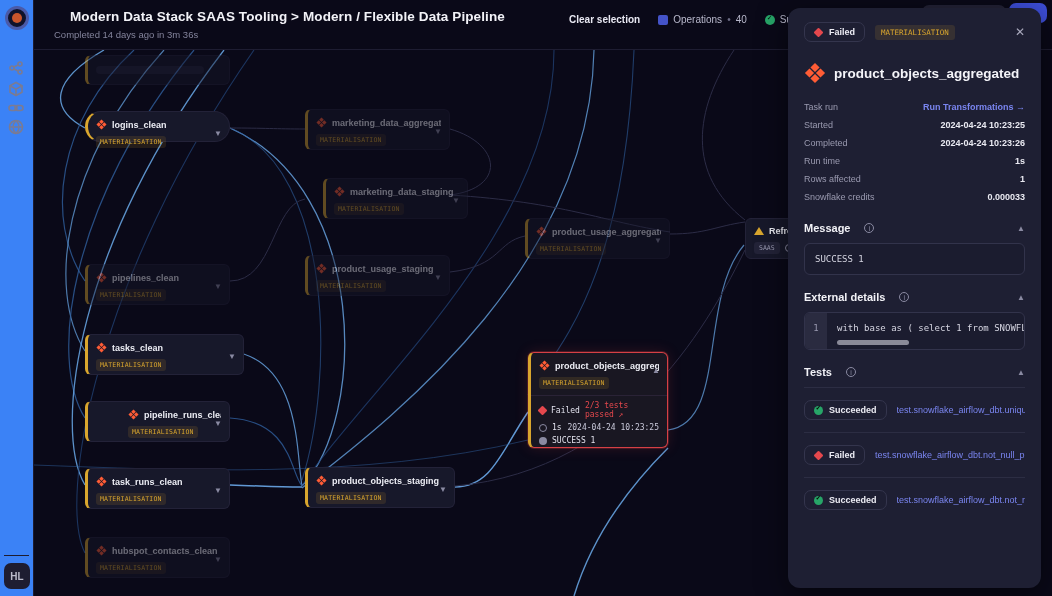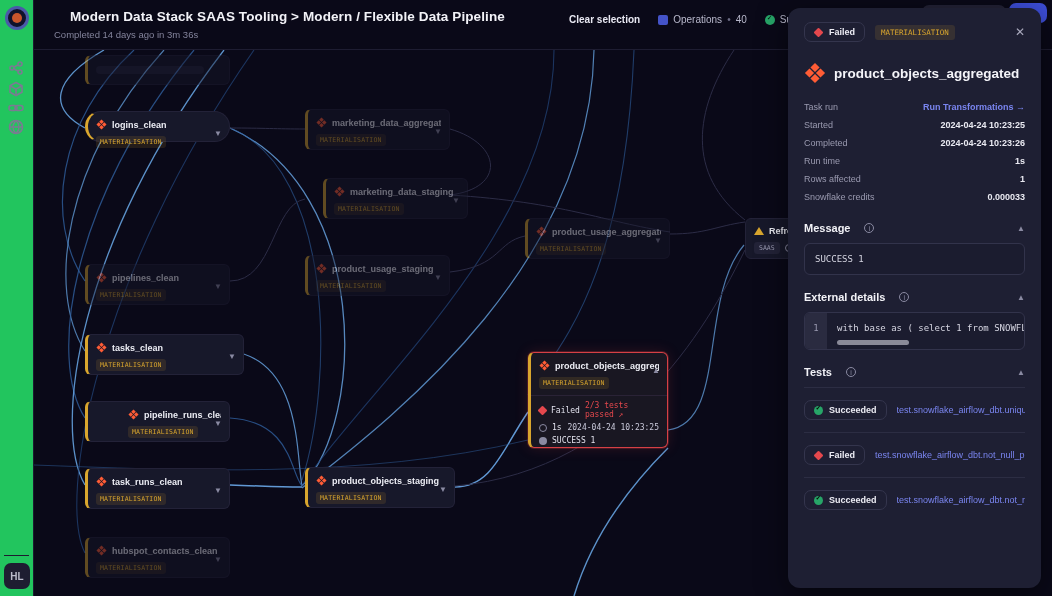--- a/index.html
+++ b/index.html
@@ -1,20 +1,20 @@
 <!DOCTYPE html>
 <html><head>
 <meta charset="utf-8">
 <style>
   * { margin:0; padding:0; box-sizing:border-box; }
   html,body { width:1052px; height:596px; overflow:hidden; background:#070714; font-family:"Liberation Sans", sans-serif; }
   #app { position:relative; width:1052px; height:596px; background:#0a0918; }
 
   
-  #rail { position:absolute; left:0; top:0; width:34px; height:596px; background:#22c55e; border-right:1px solid #1d1c30; z-index:6; }
+  #rail { position:absolute; left:0; top:0; width:34px; height:596px; background:#3b82f6; border-right:1px solid #1d1c30; z-index:6; }
   .logo { position:absolute; left:5px; top:6px; width:24px; height:24px; border-radius:50%; background:#10132b; border:3px solid #4a5aa8; }
   .logo::after { content:""; position:absolute; left:4px; top:4px; width:10px; height:10px; border-radius:50%; background:#c8552c; box-shadow:0 0 0 2px #10132b; }
   .rail-icon { position:absolute; left:8px; width:18px; height:18px; color:#7b7b92; }
   .rail-icon svg { width:16px; height:16px; stroke:#7b7b92; fill:none; stroke-width:1.6; }
   .rail-divider { position:absolute; left:4px; right:4px; bottom:40px; height:1px; background:#1d1c30; }
   .avatar { position:absolute; left:4px; bottom:7px; width:26px; height:26px; border-radius:7px; background:#1e1d31; color:#b9b9c9; font-size:10px; font-weight:bold; display:flex; align-items:center; justify-content:center; }
 
   
   #header { position:absolute; left:34px; top:0; width:1018px; height:50px; background:#0a0918; border-bottom:1px solid #1e1d32; z-index:4; }
   .hd-title { position:absolute; left:20px; top:9px; font-size:13.5px; font-weight:bold; color:#f2f2f7; letter-spacing:.1px;margin-left:16px; }

